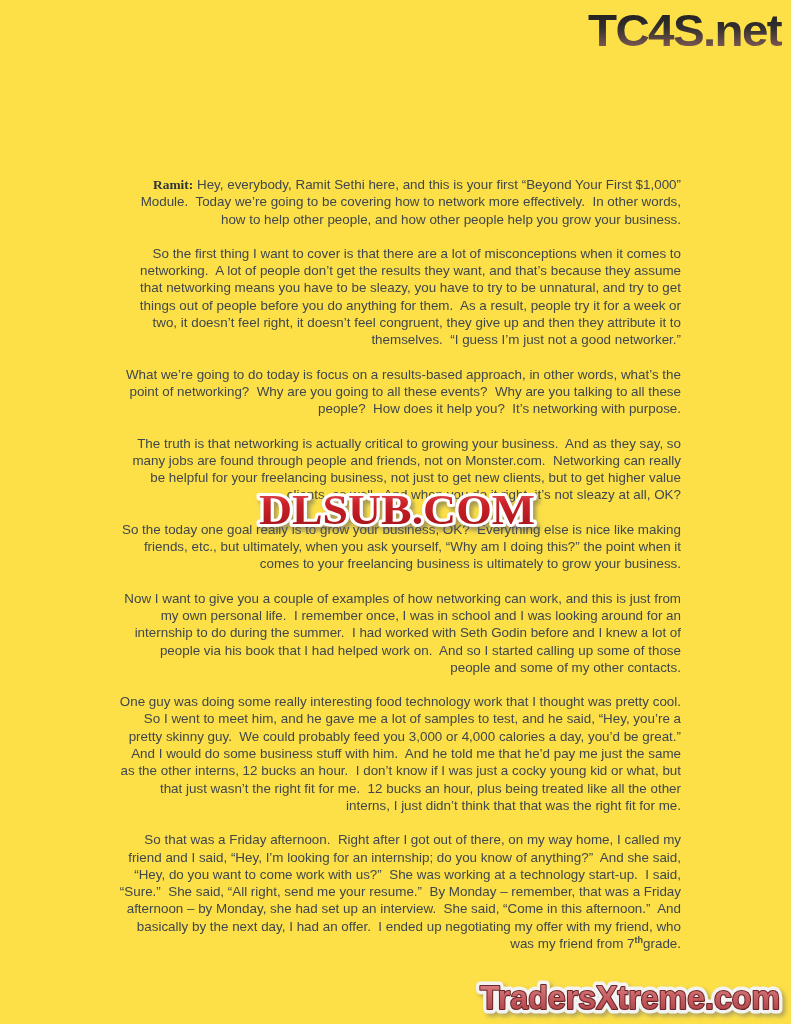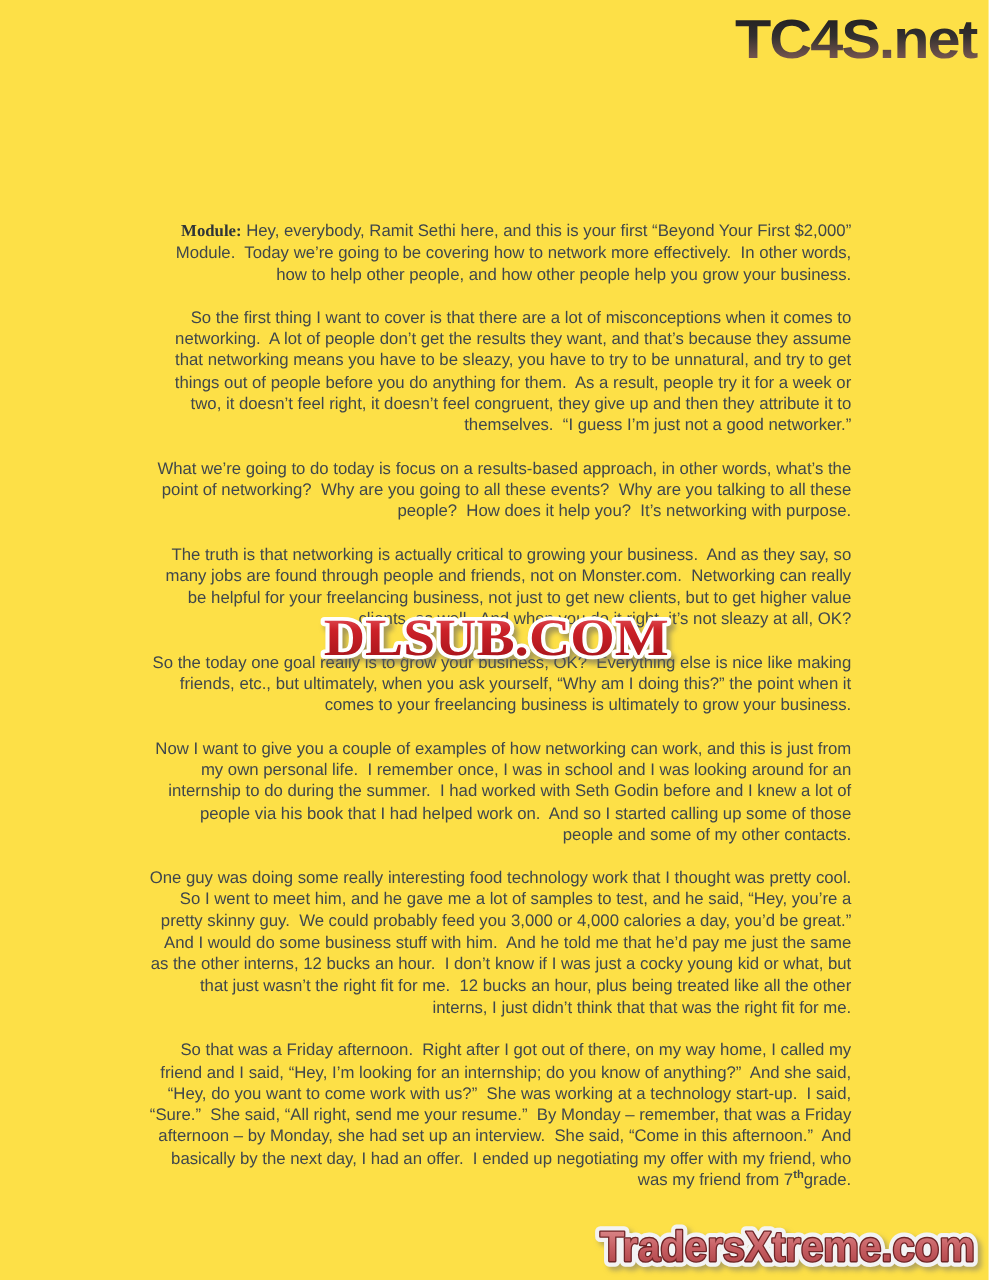--- a/index.html
+++ b/index.html
@@ -103,21 +103,21 @@
         <stop offset="0" stop-color="#1a1a1a"></stop>
         <stop offset="0.45" stop-color="#33302f"></stop>
         <stop offset="1" stop-color="#996a5f"></stop>
       </linearGradient>
     </defs>
     <text x="234" y="45" text-anchor="end" textLength="193" lengthAdjust="spacingAndGlyphs" fill="url(#logoGrad)">TC4S.net</text>
   </svg>
 
 
   <div class="body-text">
-    <p><span class="speaker">Module:</span><span> Hey, everybody, Ramit Sethi here, and this is your first “Beyond Your First $2,000” Module.  Today we’re going to be covering how to network more effectively.  In other words, how to help other people, and how other people help you grow your business.</span></p>
+    <p><span class="speaker">Ramit:</span><span> Hey, everybody, Ramit Sethi here, and this is your first “Beyond Your First $1,000” Module.  Today we’re going to be covering how to network more effectively.  In other words, how to help other people, and how other people help you grow your business.</span></p>
     <p><span>So the first thing I want to cover is that there are a lot of misconceptions when it comes to networking.  A lot of people don’t get the results they want, and that’s because they assume that networking means you have to be sleazy, you have to try to be unnatural, and try to get things out of people before you do anything for them.  As a result, people try it for a week or two, it doesn’t feel right, it doesn’t feel congruent, they give up and then they attribute it to themselves.  “I guess I’m just not a good networker.”</span></p>
     <p><span>What we’re going to do today is focus on a results-based approach, in other words, what’s the point of networking?  Why are you going to all these events?  Why are you talking to all these people?  How does it help you?  It’s networking with purpose.</span></p>
     <p><span>The truth is that networking is actually critical to growing your business.  And as they say, so many jobs are found through people and friends, not on Monster.com.  Networking can really be helpful for your freelancing business, not just to get new clients, but to get higher value clients, as well.  And when you do it right, it’s not sleazy at all, OK?</span></p>
     <p><span>So the today one goal really is to grow your business, OK?  Everything else is nice like making friends, etc., but ultimately, when you ask yourself, “Why am I doing this?” the point when it comes to your freelancing business is ultimately to grow your business.</span></p>
     <p><span>Now I want to give you a couple of examples of how networking can work, and this is just from my own personal life.  I remember once, I was in school and I was looking around for an internship to do during the summer.  I had worked with Seth Godin before and I knew a lot of people via his book that I had helped work on.  And so I started calling up some of those people and some of my other contacts.</span></p>
     <p><span>One guy was doing some really interesting food technology work that I thought was pretty cool.  So I went to meet him, and he gave me a lot of samples to test, and he said, “Hey, you’re a pretty skinny guy.  We could probably feed you 3,000 or 4,000 calories a day, you’d be great.”  And I would do some business stuff with him.  And he told me that he’d pay me just the same as the other interns, 12 bucks an hour.  I don’t know if I was just a cocky young kid or what, but that just wasn’t the right fit for me.  12 bucks an hour, plus being treated like all the other interns, I just didn’t think that that was the right fit for me.</span></p>
     <p><span>So that was a Friday afternoon.  Right after I got out of there, on my way home, I called my friend and I said, “Hey, I’m looking for an internship; do you know of anything?”  And she said, “Hey, do you want to come work with us?”  She was working at a technology start-up.  I said, “Sure.”  She said, “All right, send me your resume.”  By Monday – remember, that was a Friday afternoon – by Monday, she had set up an interview.  She said, “Come in this afternoon.”  And basically by the next day, I had an offer.  I ended up negotiating my offer with my friend, who was my friend from 7</span><sup>th</sup><span>grade.</span></p>
   </div>
 
   <svg class="wm-center" width="308" height="58" viewBox="0 0 308 58" aria-hidden="true">

